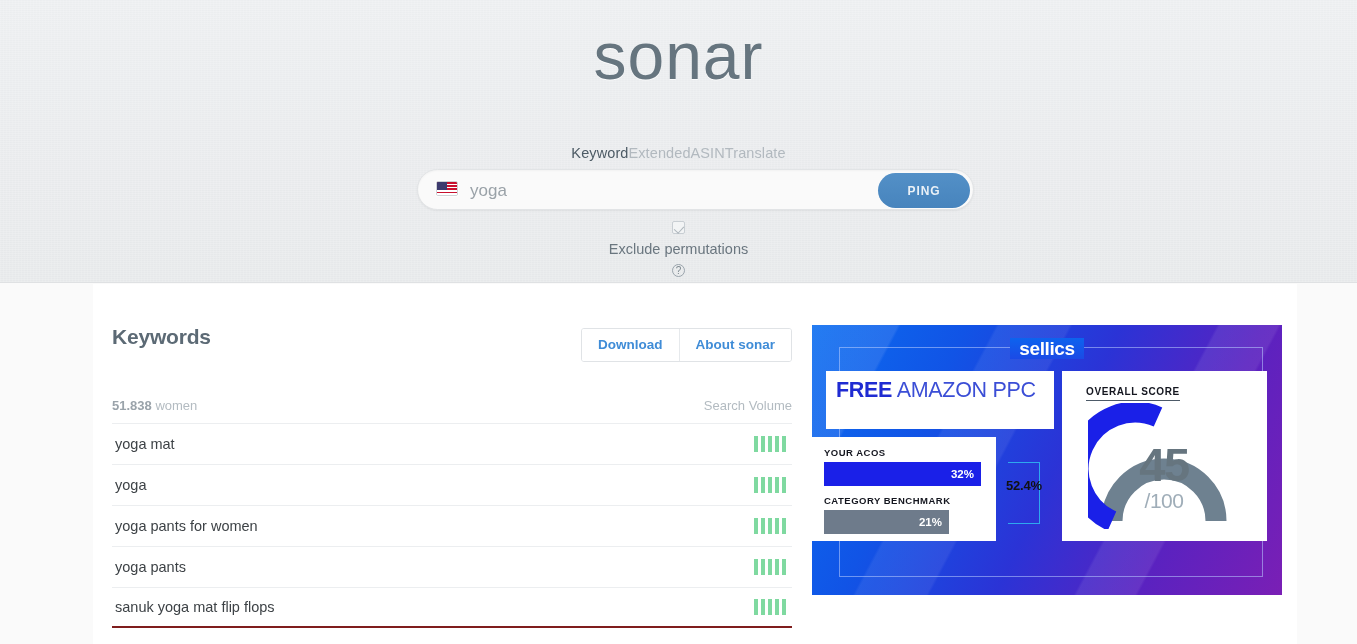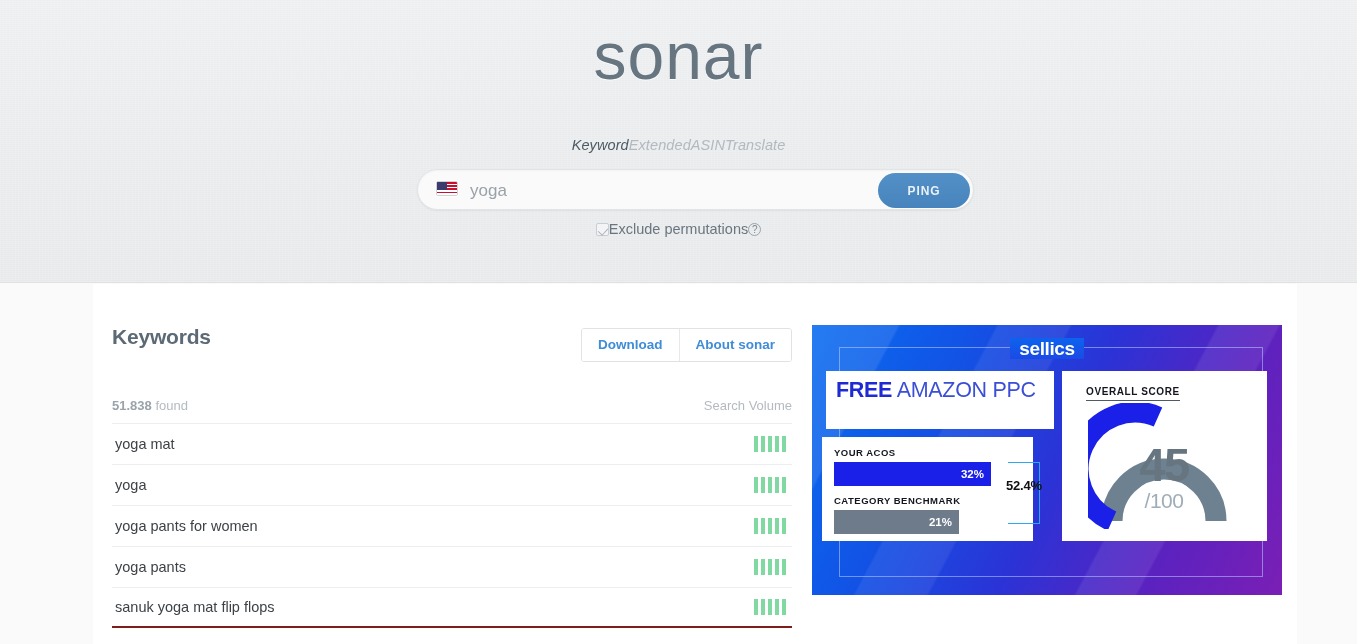--- a/index.html
+++ b/index.html
@@ -42,27 +42,26 @@
     line-height: 76px;
     font-weight: 400;
     letter-spacing: 1px;
     color: #66757f;
     text-shadow: 0 1px 0 rgba(255,255,255,.75);
     z-index: 2;
   }
 
   .tabs {
     position: absolute;
-    top: 136px;
+    top: 144px;
     left: 0;
     width: 100%;
     display: flex;
     justify-content: center;
     z-index: 2;
-    font-style: italic;
   }
   .tab {
     font-size: 14.5px;
     line-height: 19px;
     color: #b2b9bf;
     cursor: pointer;
     letter-spacing: .1px;
   }
   .tab.active { color: #4d5b65; }
 
@@ -139,21 +138,23 @@
   }
 
   .excl {
     position: absolute;
     top: 221px;
     left: 0;
     width: 100%;
     display: flex;
     justify-content: center;
     align-items: center;
+    gap: 7px;
     z-index: 2;
+    flex-direction: column;
   }
   .excl-box {
     width: 13px; height: 13px;
     border: 1px solid #c8ced3;
     border-radius: 2px;
     background: #f2f4f5;
     position: relative;
     cursor: pointer;
   }
   .excl-box::after {
@@ -293,21 +294,21 @@
   }
   .b-headline {
     left: 14px; top: 46px; width: 228px; height: 58px;
     padding: 7px 0 0 10px;
   }
   .b-headline .l1 { font-size: 21.5px; line-height: 25px; color: #3b4ed6; letter-spacing: -.3px; }
   .b-headline .l1 b { color: #1f2bd2; font-weight: 700; }
   .b-headline .l2 { font-size: 21.5px; line-height: 25px; color: #3b4ed6; letter-spacing: -.3px; }
 
   .b-acos {
-    left: 10px; top: 112px; width: 211px; height: 104px;
+    left: 0; top: 112px; width: 184px; height: 104px;
     padding: 10px 12px 0 12px;
   }
   .b-acos .lbl { font-size: 9.5px; font-weight: 700; letter-spacing: .5px; color: #14161f; }
   .bar-row { position: relative; height: 24px; margin-top: 4px; }
   .bar-row .fill {
     position: absolute; left: 0; top: 0; height: 24px;
     display: flex; align-items: center; justify-content: flex-end;
     color: #fff; font-size: 11.5px; font-weight: 700; padding-right: 7px;
   }
   .bar-row .fill.blue { background: #1a20e8; width: 157px; }
@@ -384,21 +385,21 @@
     <div class="kw-col">
       <div class="kw-title">Keywords</div>
 
       <div class="btn-group">
         <button>Download</button>
         <button>About sonar</button>
       </div>
 
       <div class="meta">
         <div>
-          <b>51.838</b> <span>found</span>
+          <b>51.838</b> <span>women</span>
         </div>
         <div>Search Volume</div>
       </div>
 
       <div class="kw-list">
         <div class="kw-row">
           <span class="kw-name">yoga mat</span>
           <span class="bars">
               <i></i>
               <i></i>

